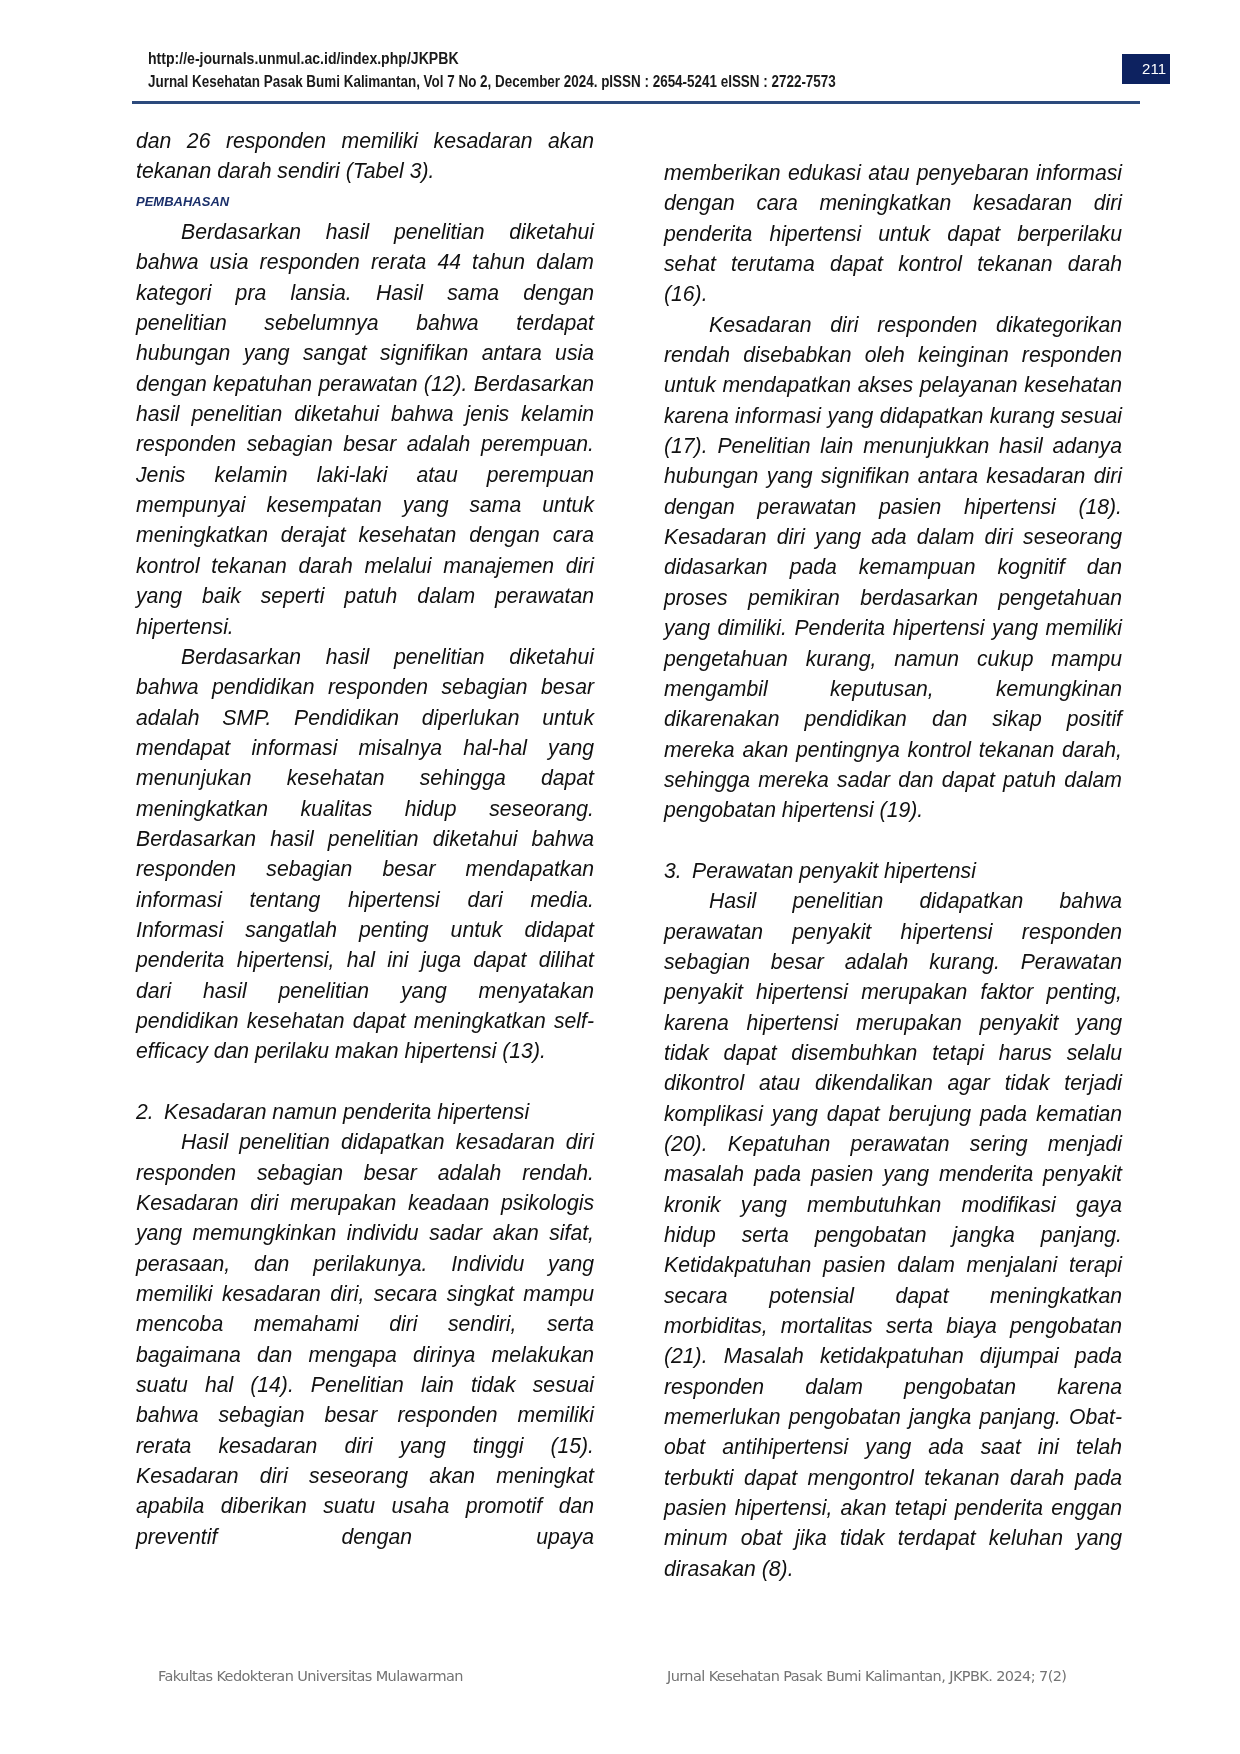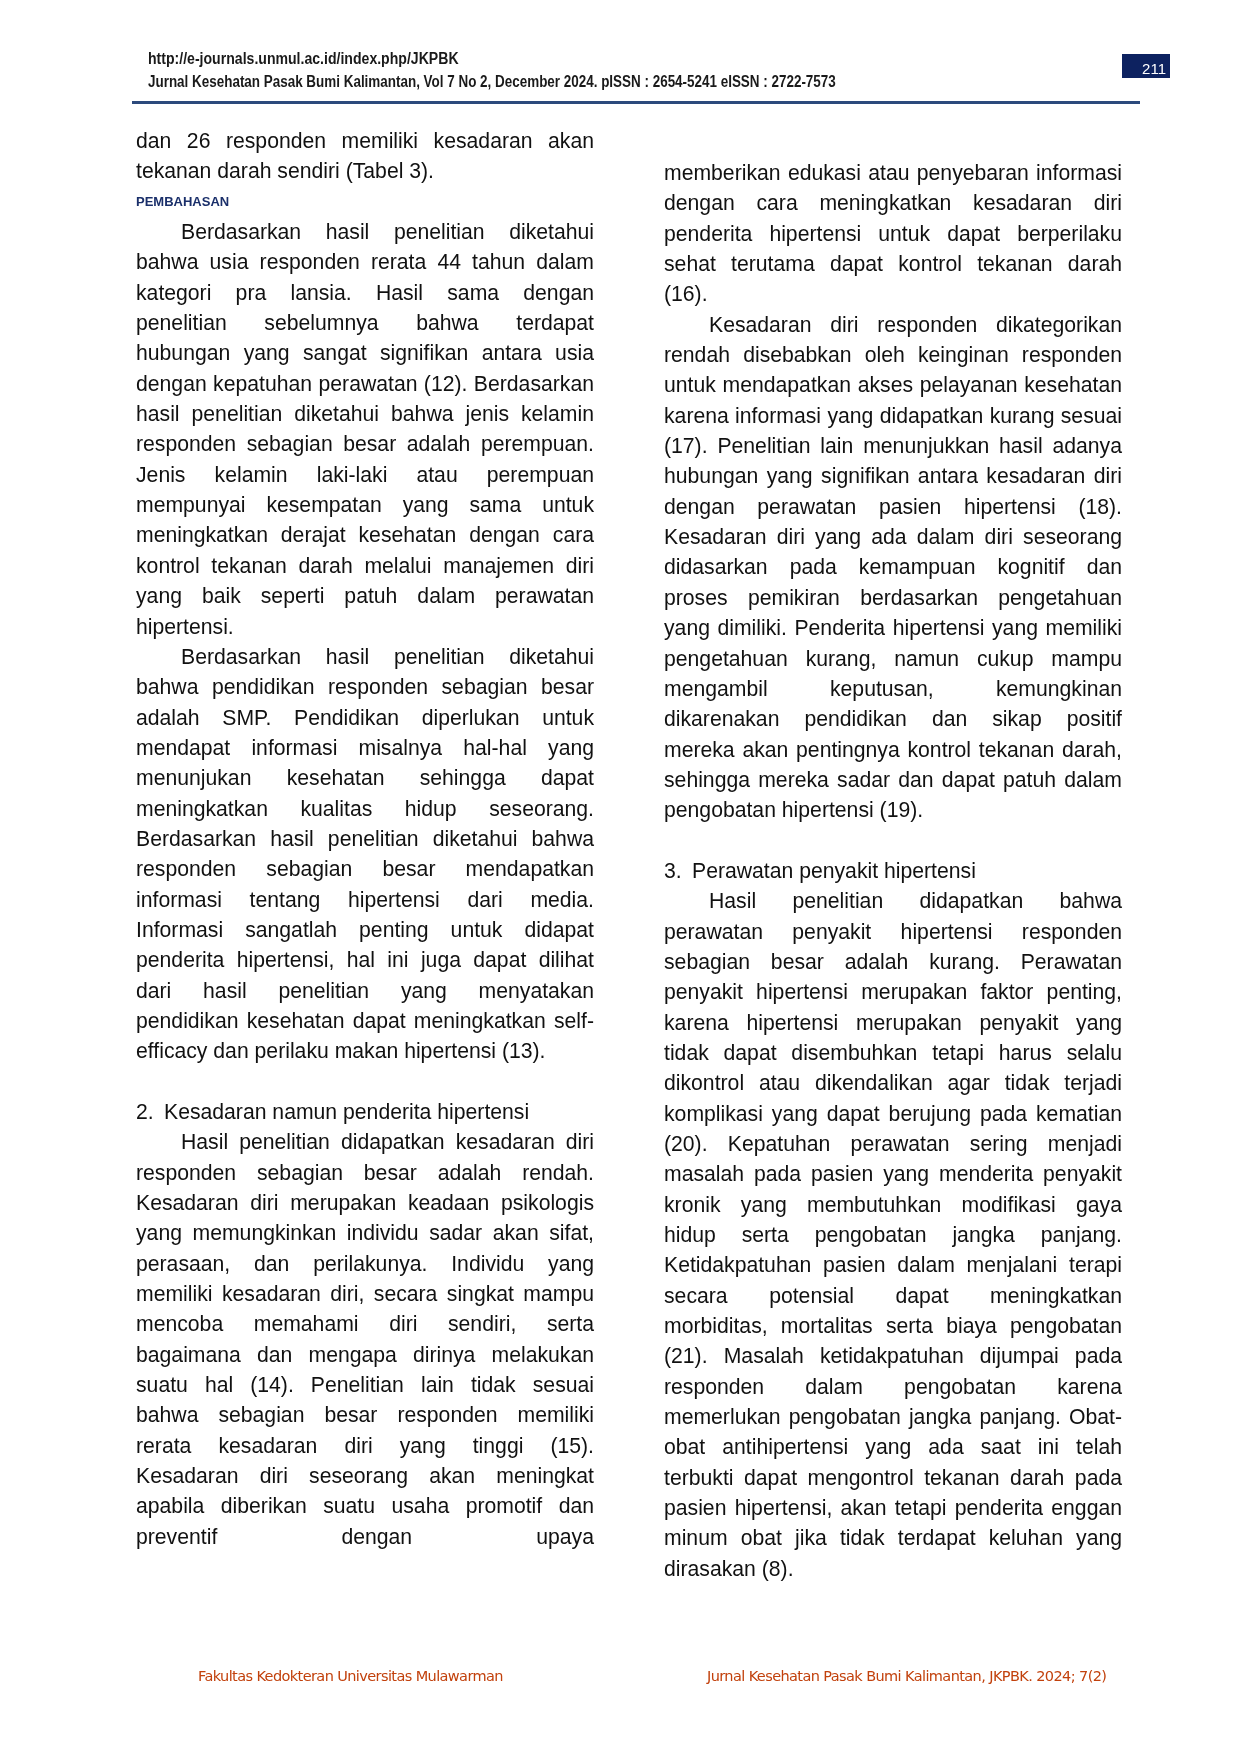--- a/index.html
+++ b/index.html
@@ -1,32 +1,32 @@
 <!DOCTYPE html>
 <html><head>
 <meta charset="utf-8">
 <style>
   html, body { margin: 0; padding: 0; background: #ffffff; }
   body { width: 1240px; height: 1754px; position: relative; overflow: hidden; color: #1a1a1a; }
   .hdr { position: absolute; left: 148px; font-family: "Liberation Sans", sans-serif; color: #1a1a1a; }
   .hdr-url { top: 50px; font-size: 16px; font-weight: bold; transform: scaleX(0.88); transform-origin: left; }
   .hdr-journal { top: 73px; font-size: 16px; font-weight: bold; transform: scaleX(0.84); transform-origin: left; white-space: nowrap; }
   .hdr-rule { position: absolute; left: 132px; top: 101px; width: 1008px; height: 3px; background: #2c4a7c; }
-  .page-badge { position: absolute; left: 1122px; top: 54px; width: 48px; height: 24px; background: #0d2260; color: #ffffff;
+  .page-badge { position: absolute; left: 1122px; top: 54px; width: 48px; height: 30px; background: #0d2260; color: #ffffff;
     font-family: "Liberation Sans", sans-serif; font-size: 15px; text-align: right; line-height: 30px; padding-right: 4px; box-sizing: border-box; }
   .col { position: absolute; top: 126px; width: 458px; font-family: "Liberation Sans", sans-serif; font-size: 21.2px; line-height: 30.35px; color: #111; }
   .col-left { left: 136px; }
   .col-right { left: 664px; margin-top: 32px; }
-  .col p { margin: 0; text-align: justify; text-align-last: left; hyphens: none; }
+  .col p { margin: 0; text-align: justify; text-align-last: left; hyphens: none; font-style: italic; }
   .col p.ind { text-indent: 45px; }
   .sec-title { margin: 30px 0 0 0; color: #1a2f6a; font-weight: bold; font-size: 13px; }
   .sub-title { margin: 0; }
   .gap { height: 30.35px; }
   .num { display: inline-block; width: 28px; }
-  .footer { position: absolute; top: 1668px; font-family: "DejaVu Sans", sans-serif; font-size: 14.5px; color: #c2410c; letter-spacing: -0.6px; margin-left: 40px; }
+  .footer { position: absolute; top: 1668px; font-family: "DejaVu Sans", sans-serif; font-size: 14.5px; color: #737373; letter-spacing: -0.6px; }
   .footer-left { left: 158px; }
   .footer-right { left: 667px; }
 </style>
 </head>
 <body>
 
 <div class="hdr hdr-url">http://e-journals.unmul.ac.id/index.php/JKPBK</div>
 <div class="hdr hdr-journal">Jurnal Kesehatan Pasak Bumi Kalimantan, Vol 7 No 2, December 2024. pISSN : 2654-5241 eISSN : 2722-7573</div>
 <div class="hdr-rule"></div>
 <div class="page-badge">211</div>

